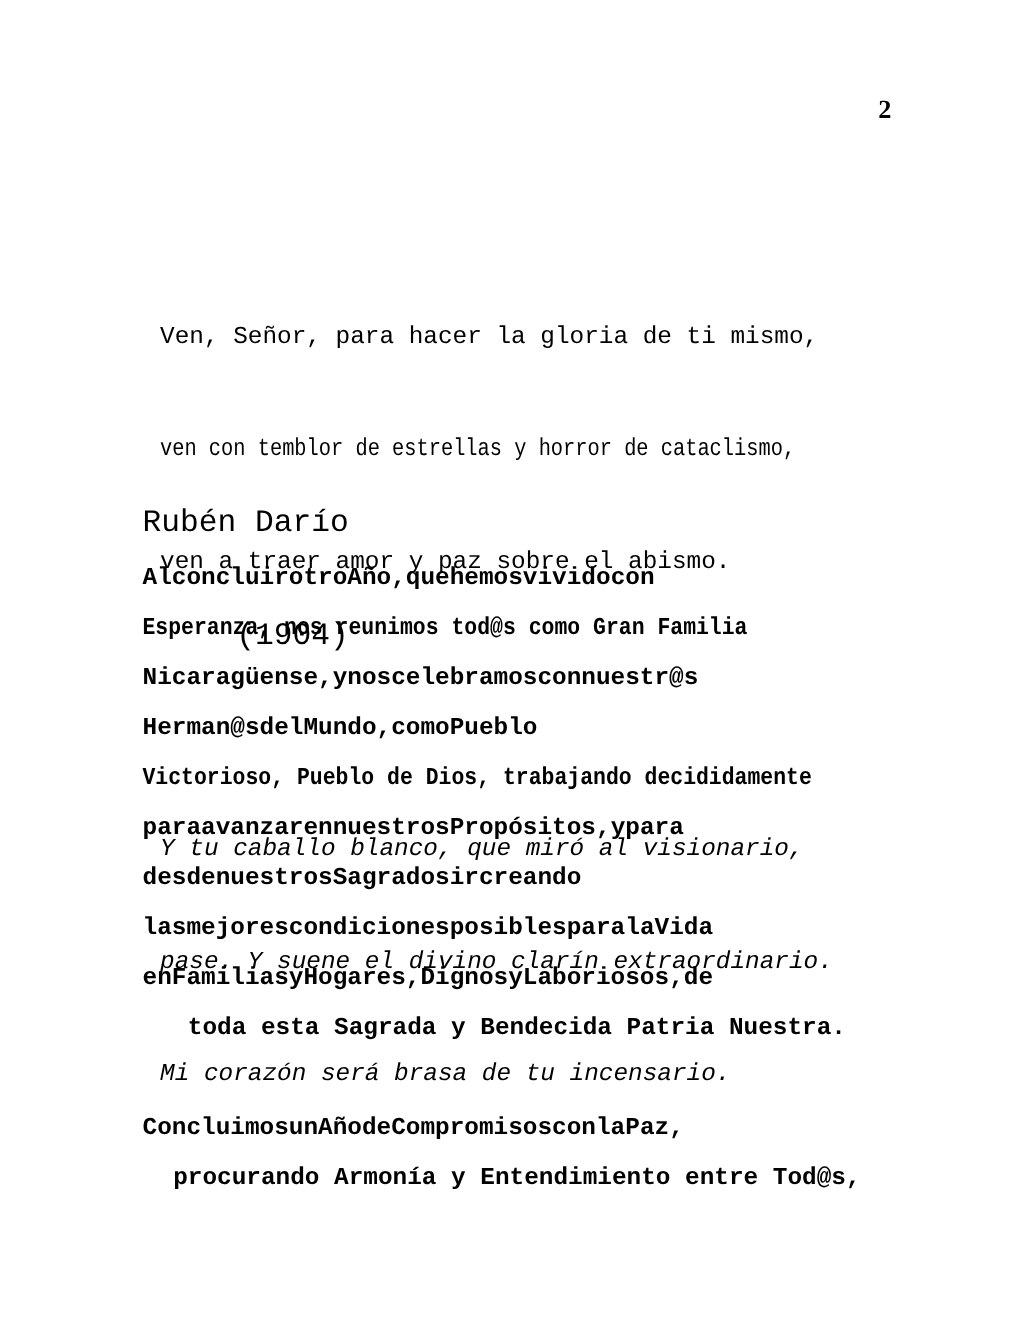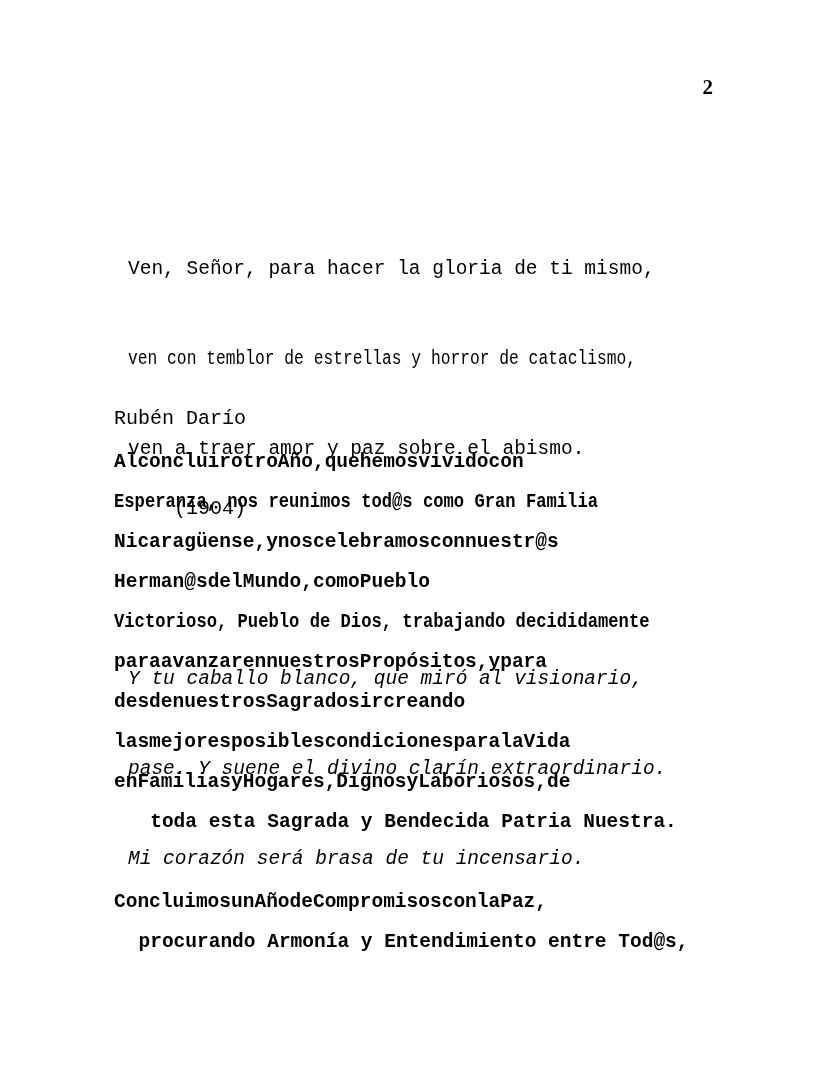--- a/index.html
+++ b/index.html
@@ -48,21 +48,21 @@
   
   .cond-poem {
     display: inline-block;
     transform: scaleX(0.835);
     transform-origin: left center;
   }
   .attribution {
     position: absolute;
     top: 344px;
     left: 114px;
-    font-size: 20px;
+    font-size: 25px;
     line-height: 30px;
     white-space: pre;
   }
   .attribution .year { padding-left: 5px; text-align: right; }
 
   
   .body-text {
     position: absolute;
     top: 442px;
     left: 114px;
@@ -121,21 +121,21 @@
 
   <div class="body-text">
       <div class="para">
         <div class="bline"><span>Al</span><span>concluir</span><span>otro</span><span>Año,</span><span>que</span><span>hemos</span><span>vivido</span><span>con</span></div>
         <div class="bline cond"><span class="squeeze">Esperanza, nos reunimos tod@s como Gran Familia</span></div>
         <div class="bline"><span>Nicaragüense,</span><span>y</span><span>nos</span><span>celebramos</span><span>con</span><span>nuestr@s</span></div>
         <div class="bline"><span>Herman@s</span><span>del</span><span>Mundo,</span><span>como</span><span>Pueblo</span></div>
         <div class="bline cond"><span class="squeeze">Victorioso, Pueblo de Dios, trabajando decididamente</span></div>
         <div class="bline"><span>para</span><span>avanzar</span><span>en</span><span>nuestros</span><span>Propósitos,</span><span>y</span><span>para</span></div>
         <div class="bline"><span>desde</span><span>nuestros</span><span>Sagrados</span><span>ir</span><span>creando</span></div>
-        <div class="bline"><span>las</span><span>mejores</span><span>posibles</span><span>condiciones</span><span>para</span><span>la</span><span>Vida</span></div>
+        <div class="bline"><span>las</span><span>mejores</span><span>condiciones</span><span>posibles</span><span>para</span><span>la</span><span>Vida</span></div>
         <div class="bline"><span>en</span><span>Familias</span><span>y</span><span>Hogares,</span><span>Dignos</span><span>y</span><span>Laboriosos,</span><span>de</span></div>
         <div class="bline last"><span>toda esta Sagrada y Bendecida Patria Nuestra.</span></div>
       </div>
       <div class="para">
         <div class="bline"><span>Concluimos</span><span>un</span><span>Año</span><span>de</span><span>Compromisos</span><span>con</span><span>la</span><span>Paz,</span></div>
         <div class="bline last"><span>procurando Armonía y Entendimiento entre Tod@s,</span></div>
       </div>
     </div>
 
 </div>

